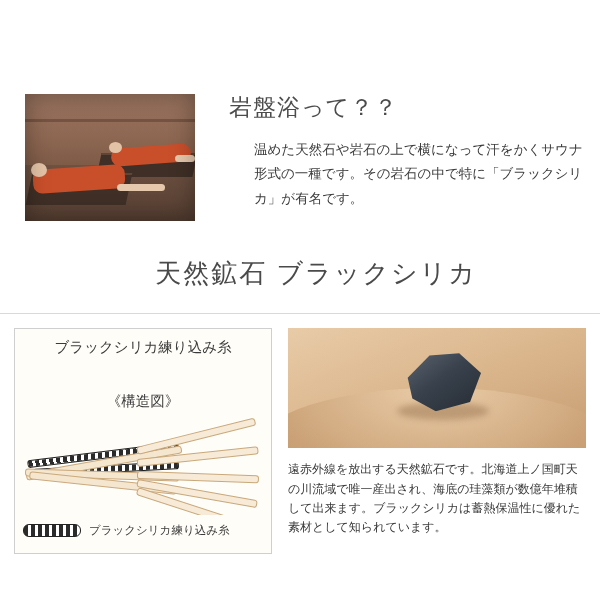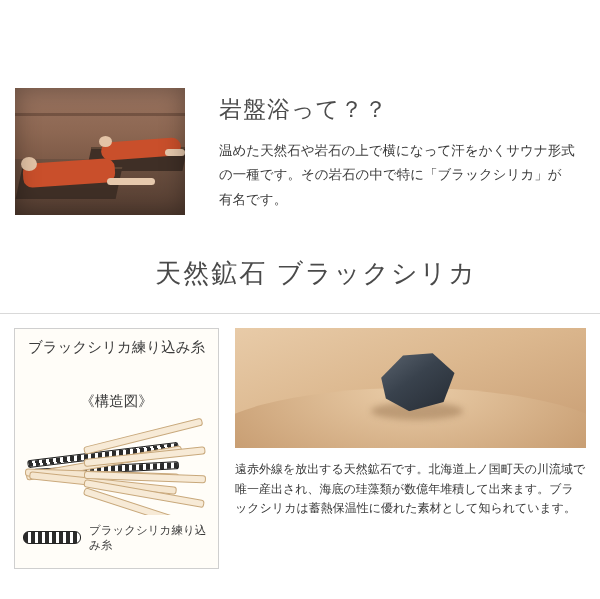--- a/index.html
+++ b/index.html
@@ -12,22 +12,23 @@
     background: #ffffff;
     font-family: "Liberation Sans", sans-serif;
     color: #3a3a3a;
     overflow: hidden;
     position: relative;
   }
 
   
   .top-section {
     display: flex;
-    align-items: flex-start;
-    padding: 88px 0 0 0;
+    align-items: center;
+    padding: 88px 0 0 10px;
+    font-family: Liberation Mono, monospace;
   }
 
   .onsen-photo {
     width: 170px;
     height: 127px;
     margin-left: 15px;
     flex: 0 0 auto;
     position: relative;
     overflow: hidden;
     background: #7b5a46;
@@ -95,20 +96,21 @@
     letter-spacing: 1px;
     margin: 7px 0 14px 0;
     font-weight: normal;
     line-height: 1.3;
   }
   .top-body {
     font-size: 13.5px;
     line-height: 1.82;
     color: #3c3c3c;
     max-width: 356px;
+    margin-left: 25px;
   }
 
   
   .mid-heading {
     text-align: center;
     font-size: 26px;
     letter-spacing: 2px;
     color: #4a4a4a;
     margin: 30px 0 22px 0;
     font-weight: normal;
@@ -119,21 +121,21 @@
   .panels {
     display: flex;
     align-items: flex-start;
     padding: 0 14px;
     gap: 16px;
     border-top: 1px solid #d9d9d9;
     padding-top: 14px;
   }
 
   .diagram-panel {
-    width: 205px;
+    width: 258px;
     flex: 0 0 auto;
     border: 1px solid #cfcfcf;
     background: #fffdf8;
     padding: 8px 8px 10px 8px;
     box-sizing: border-box;
   }
   .diagram-title {
     text-align: center;
     font-size: 14.5px;
     color: #3b3b3b;

